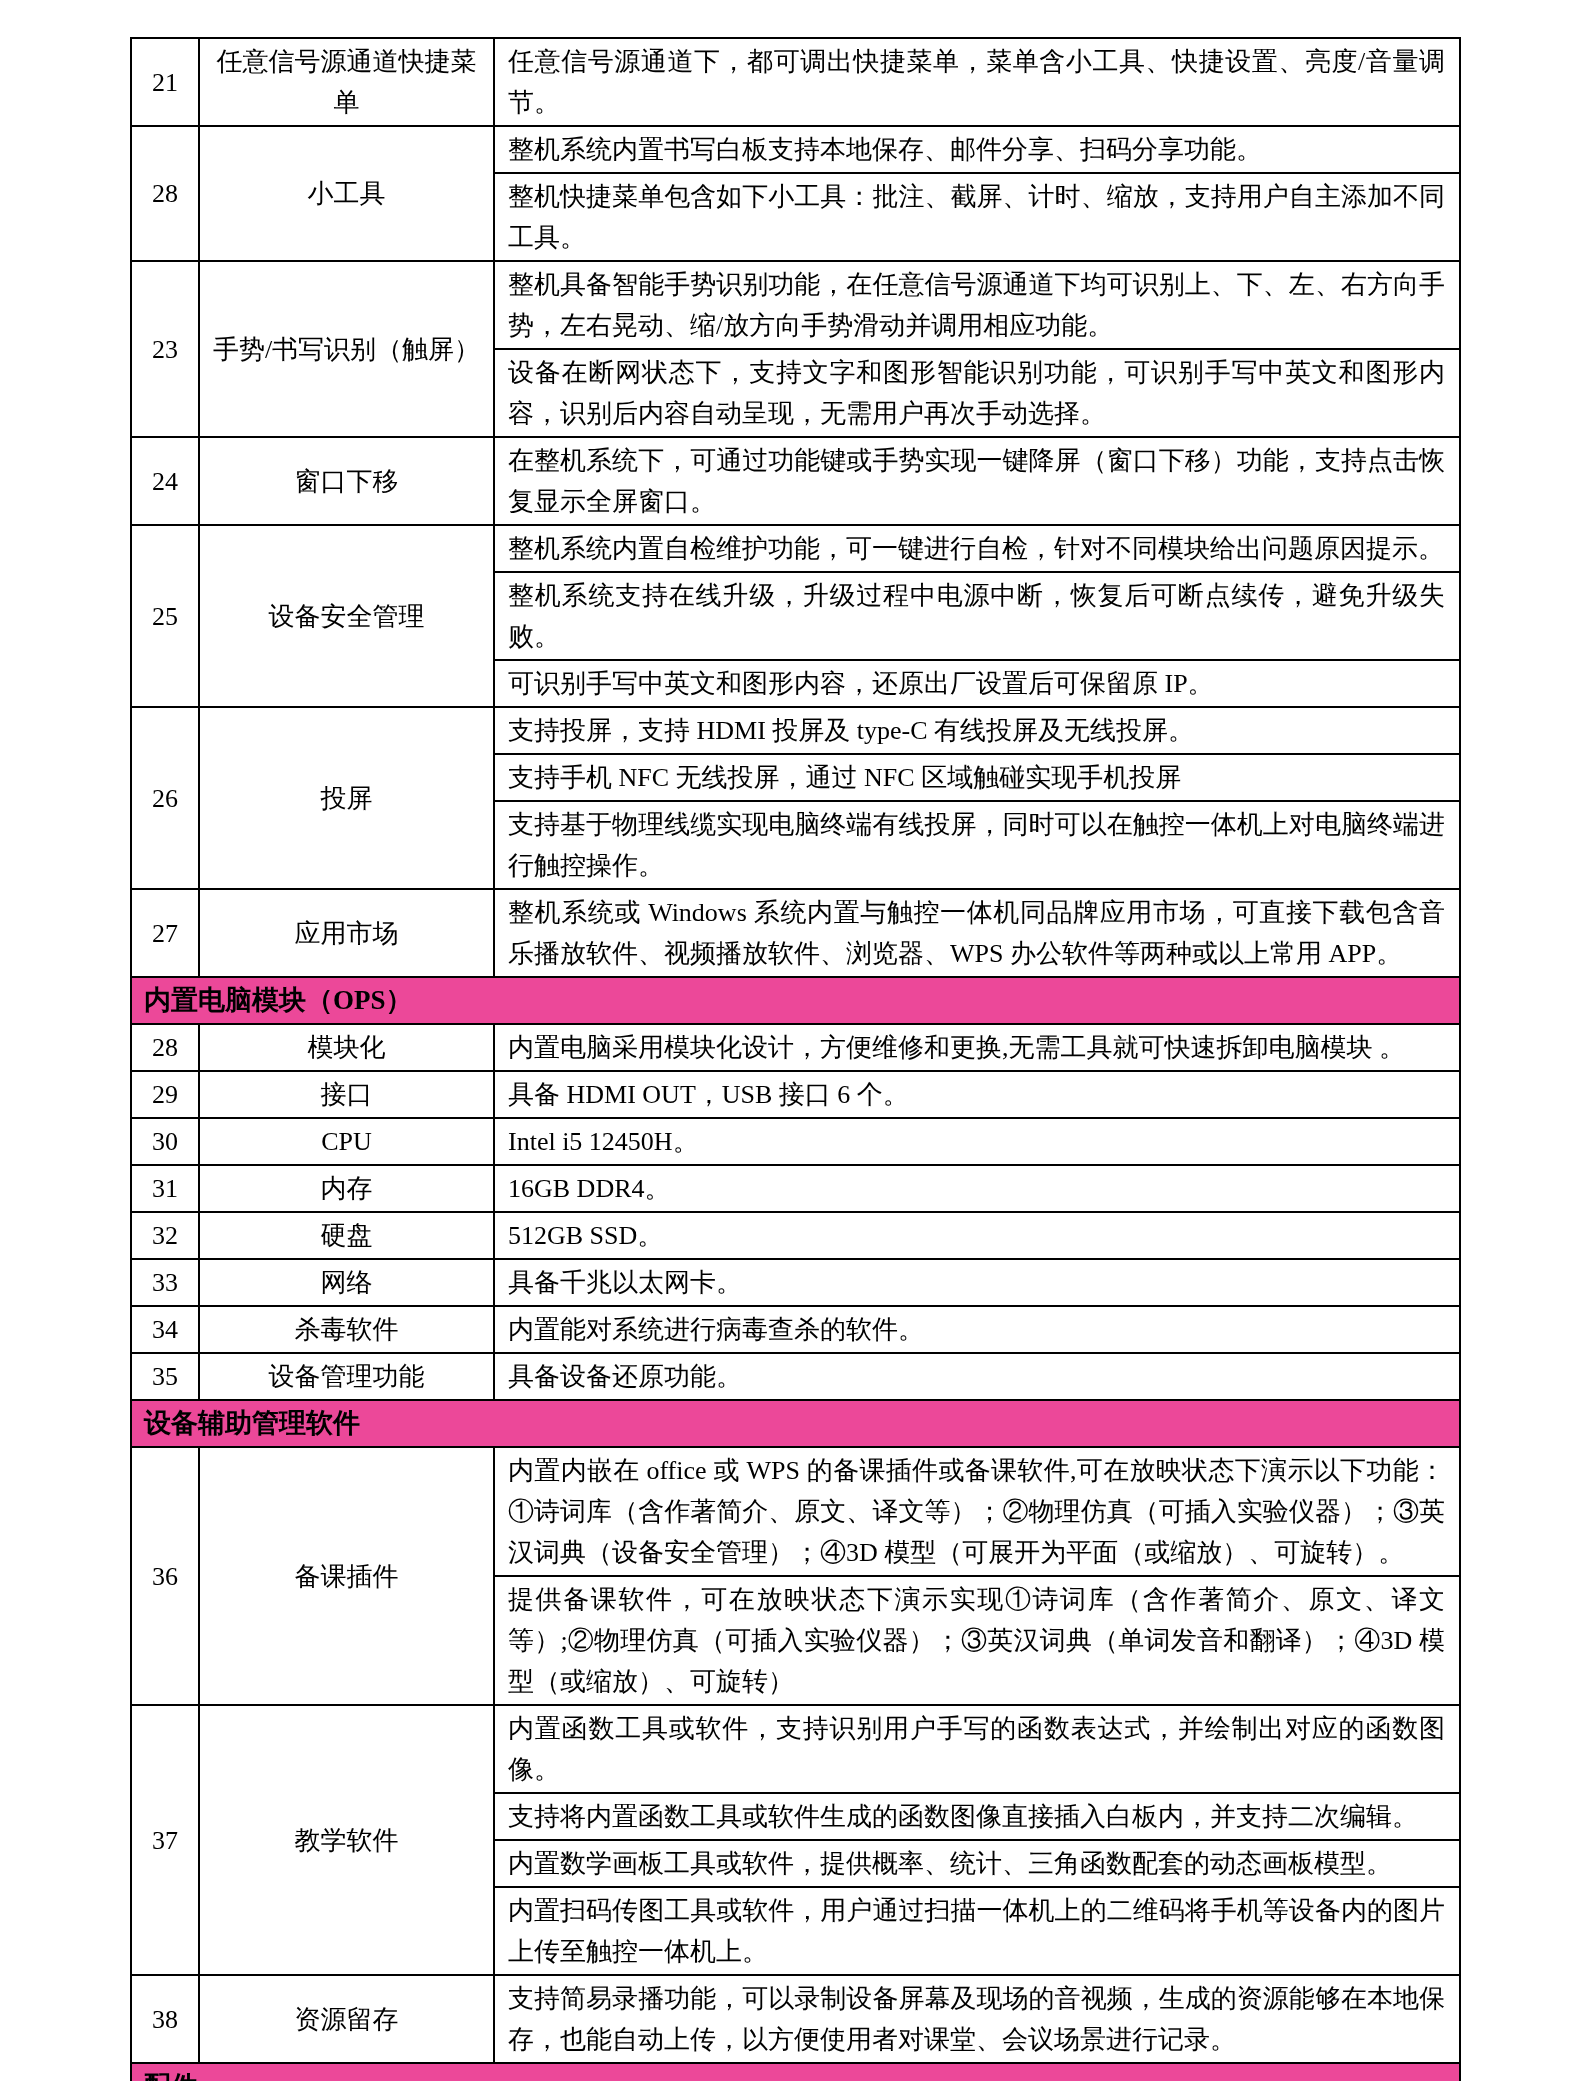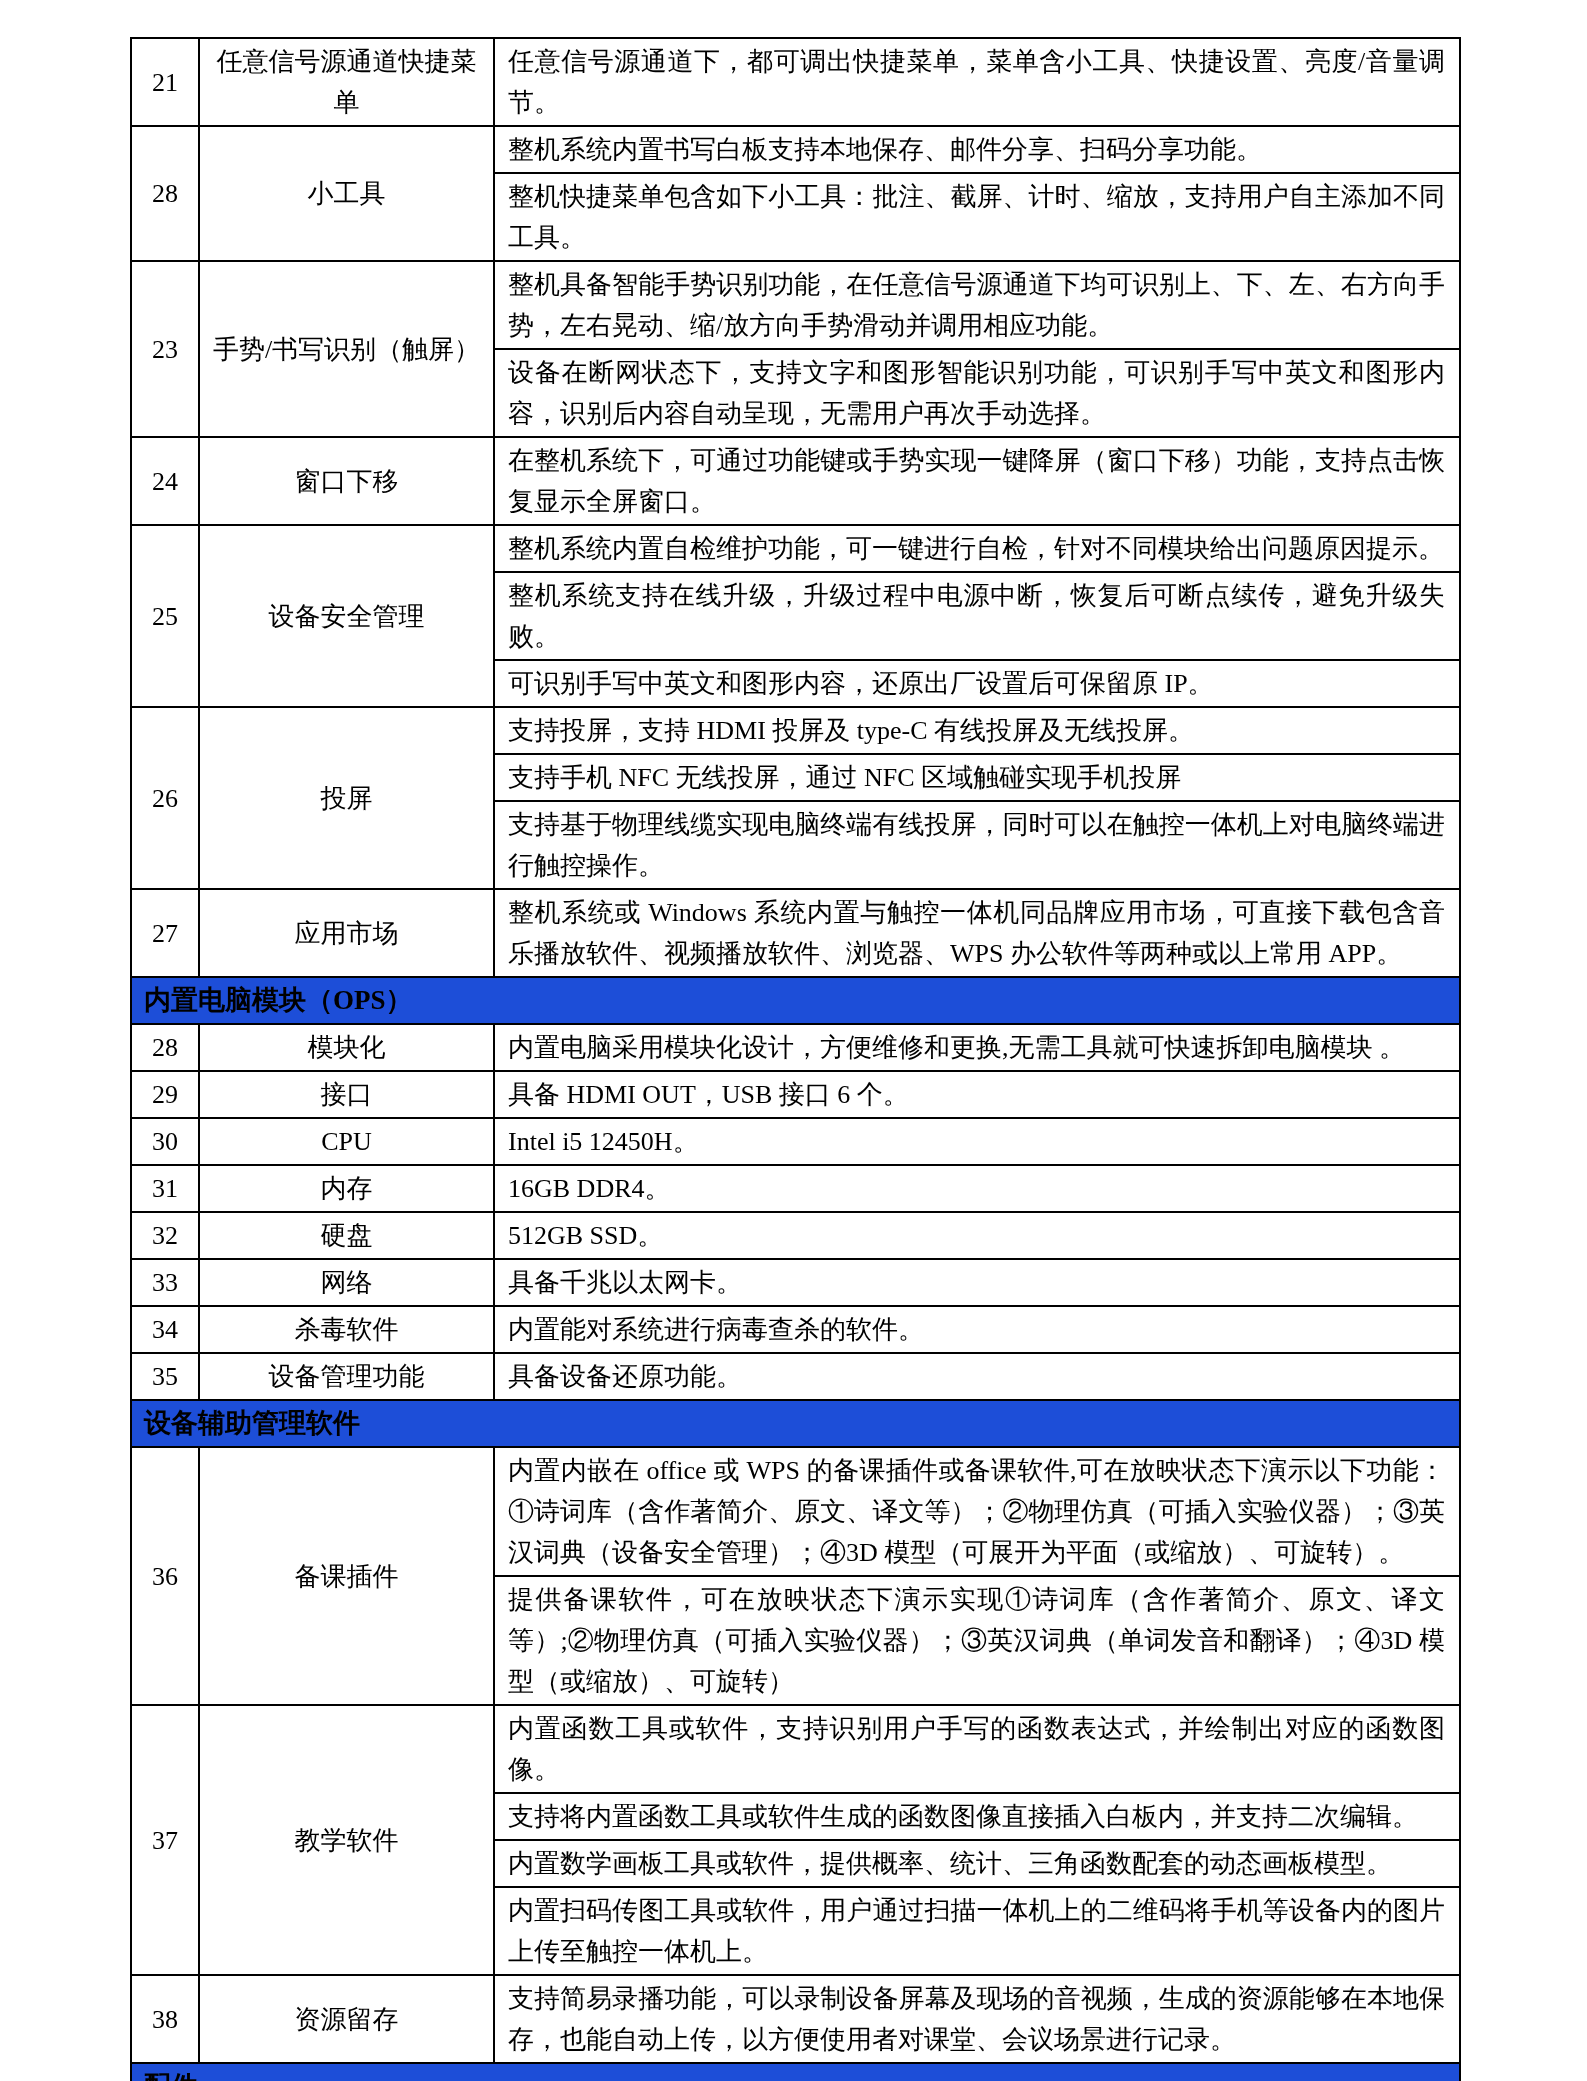--- a/index.html
+++ b/index.html
@@ -43,21 +43,21 @@
     vertical-align: middle;
     padding: 1px 10px;
     margin-left: 14px;
   }
   td.desc {
     text-align: justify;
     vertical-align: middle;
     padding: 2px 14px 2px 13px;
   }
   tr.section td {
-    background: #1d4ed8;
+    background: #ec4899;
     font-weight: bold;
     font-size: 27px;
     padding: 2px 12px;
     line-height: 41px;
   }
 </style>
 </head>
 <body>
 
 <div class="page">

